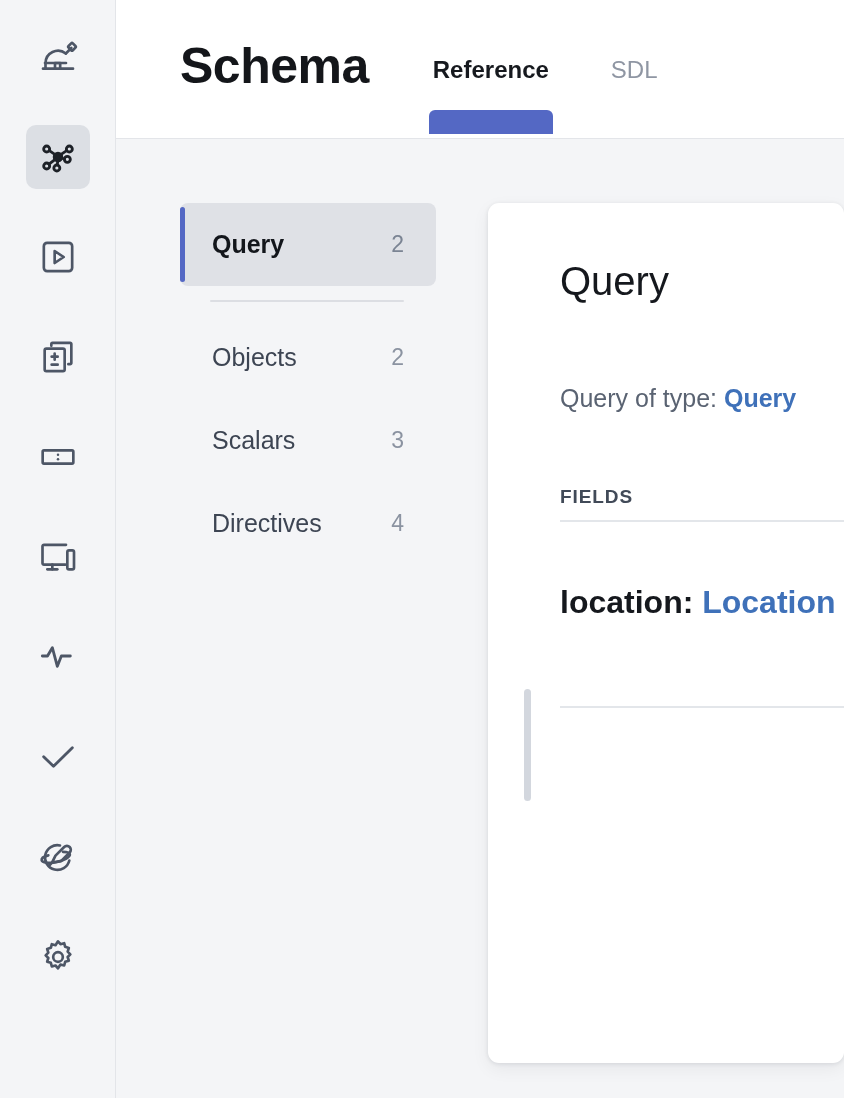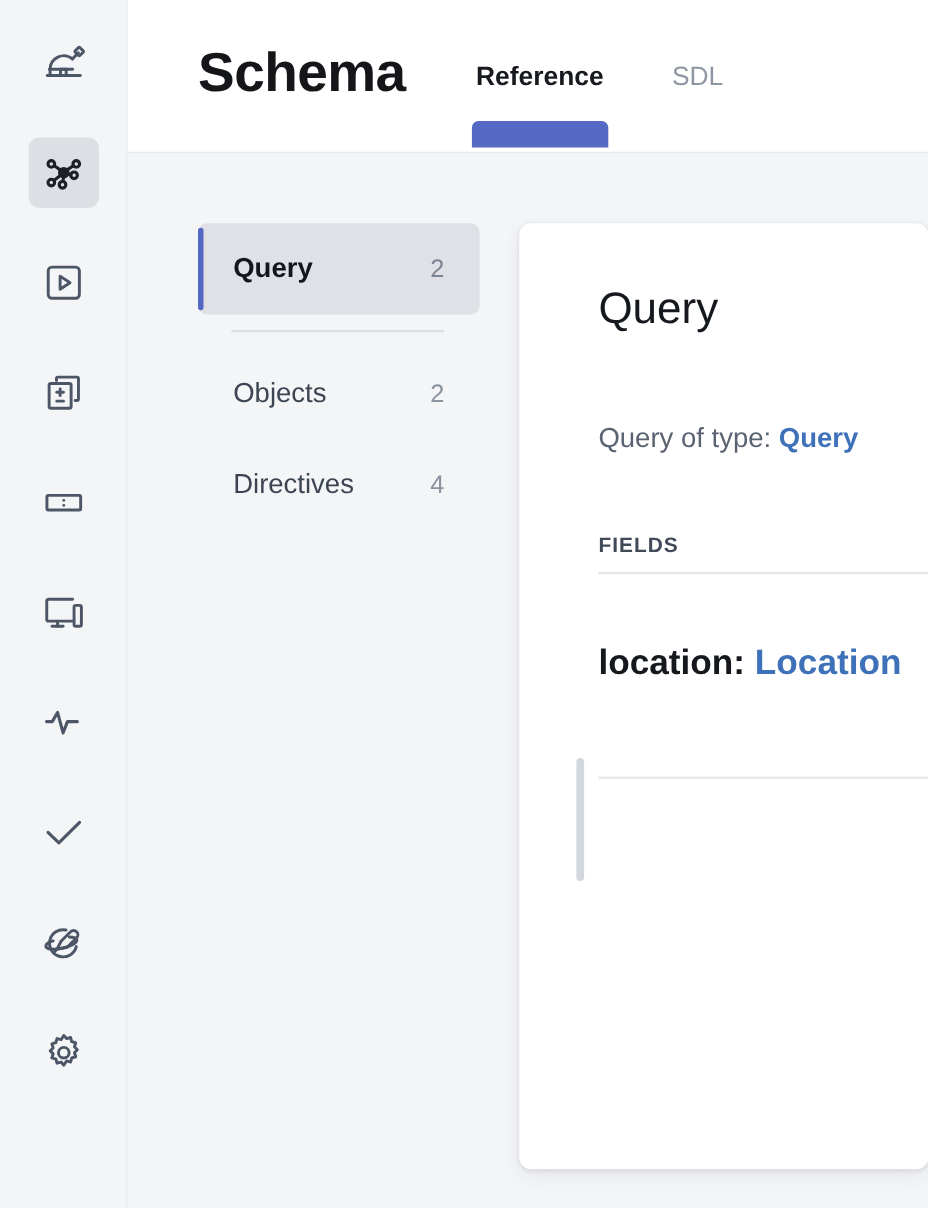--- a/index.html
+++ b/index.html
@@ -125,20 +125,21 @@
   }
 
   
   .body {
     flex: 1 1 auto;
     display: flex;
     background: #f4f5f7;
     padding-top: 64px;
     min-height: 0;
     position: relative;
+    gap: 16px;
   }
 
   
   .typelist-wrap {
     position: relative;
     width: 320px;
     flex: 0 0 320px;
     padding-left: 64px;
     padding-right: 0;
   }
@@ -433,20 +434,24 @@
             <span class="type-count">2</span>
           </div>
 
           <div class="type-divider"></div>
 
           <div class="type-item">
             <span class="type-name">Objects</span>
             <span class="type-count">2</span>
           </div>
 
+          <div class="type-item">
+            <span class="type-name">Scalars</span>
+            <span class="type-count">3</span>
+          </div>
 
           <div class="type-item">
             <span class="type-name">Directives</span>
             <span class="type-count">4</span>
           </div>
 
         </div>
 
         <div class="list-scrollbar"></div>
       </div>

